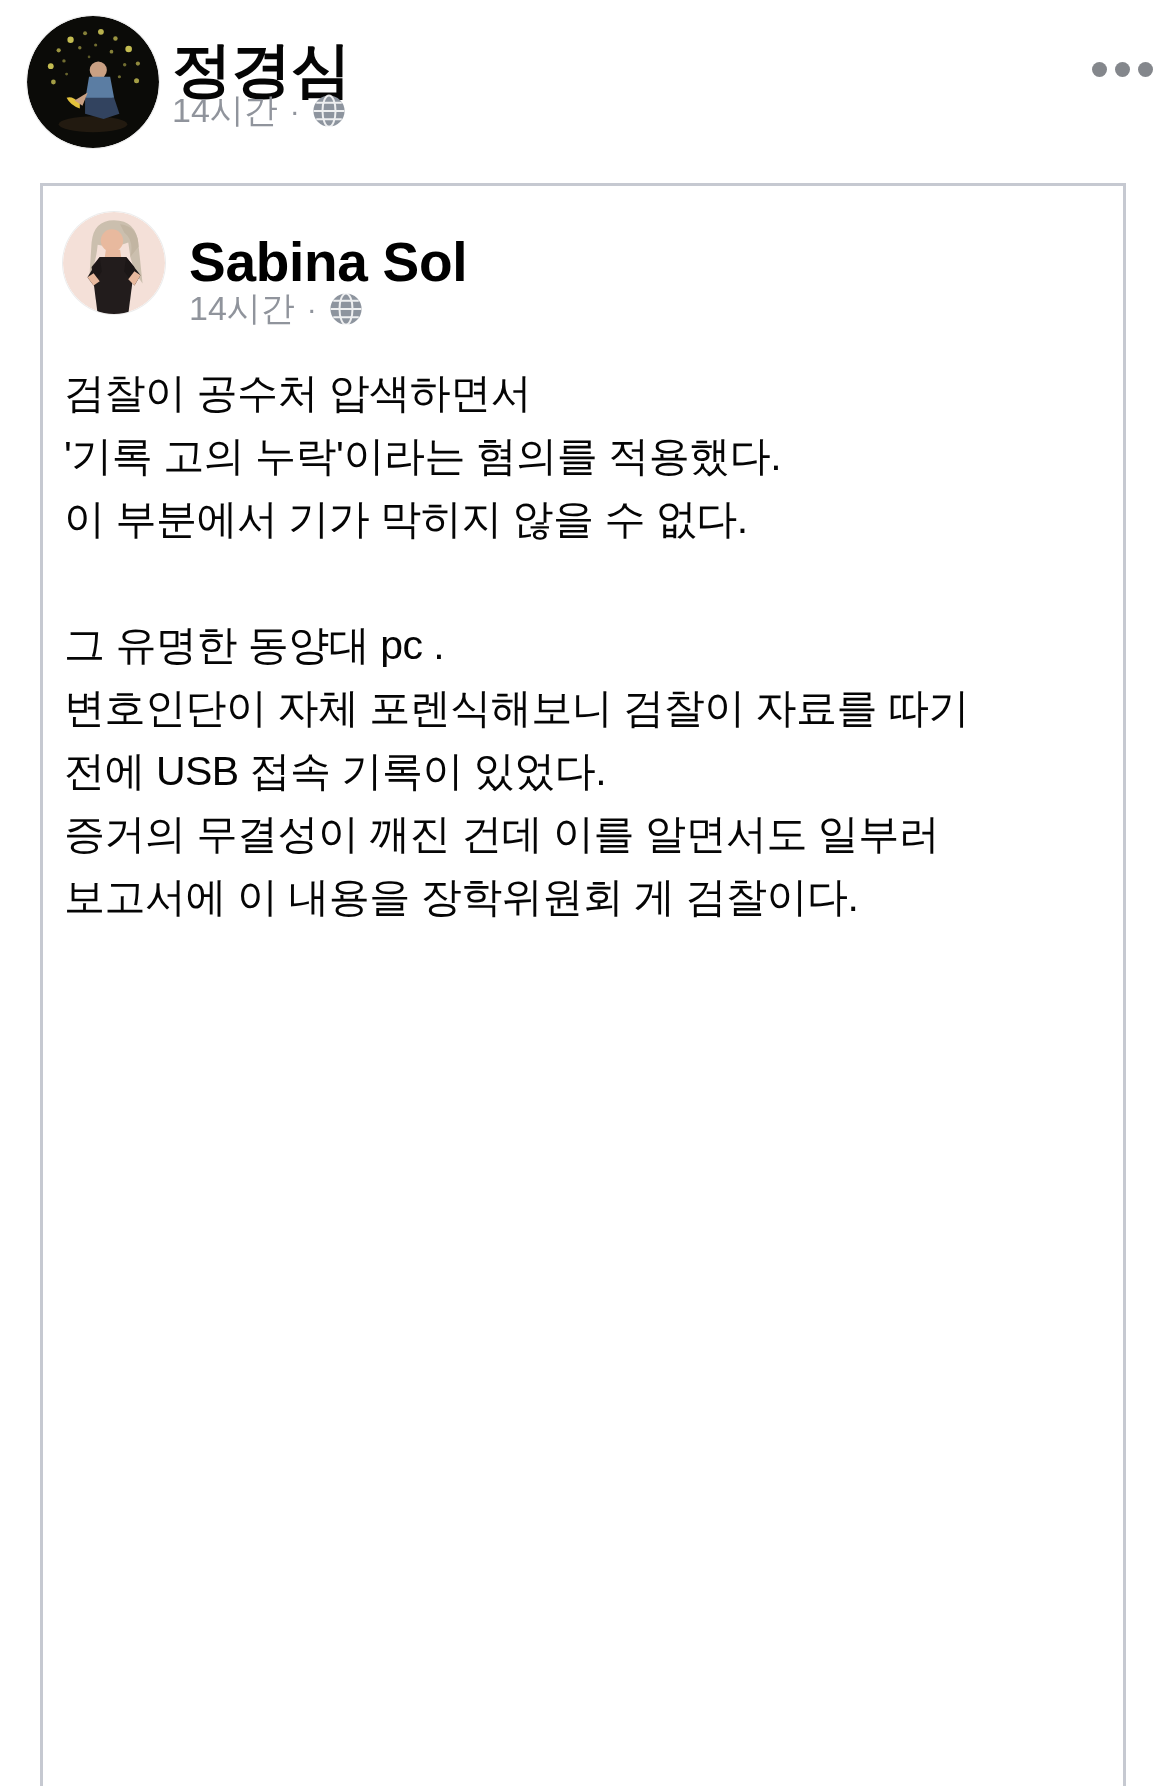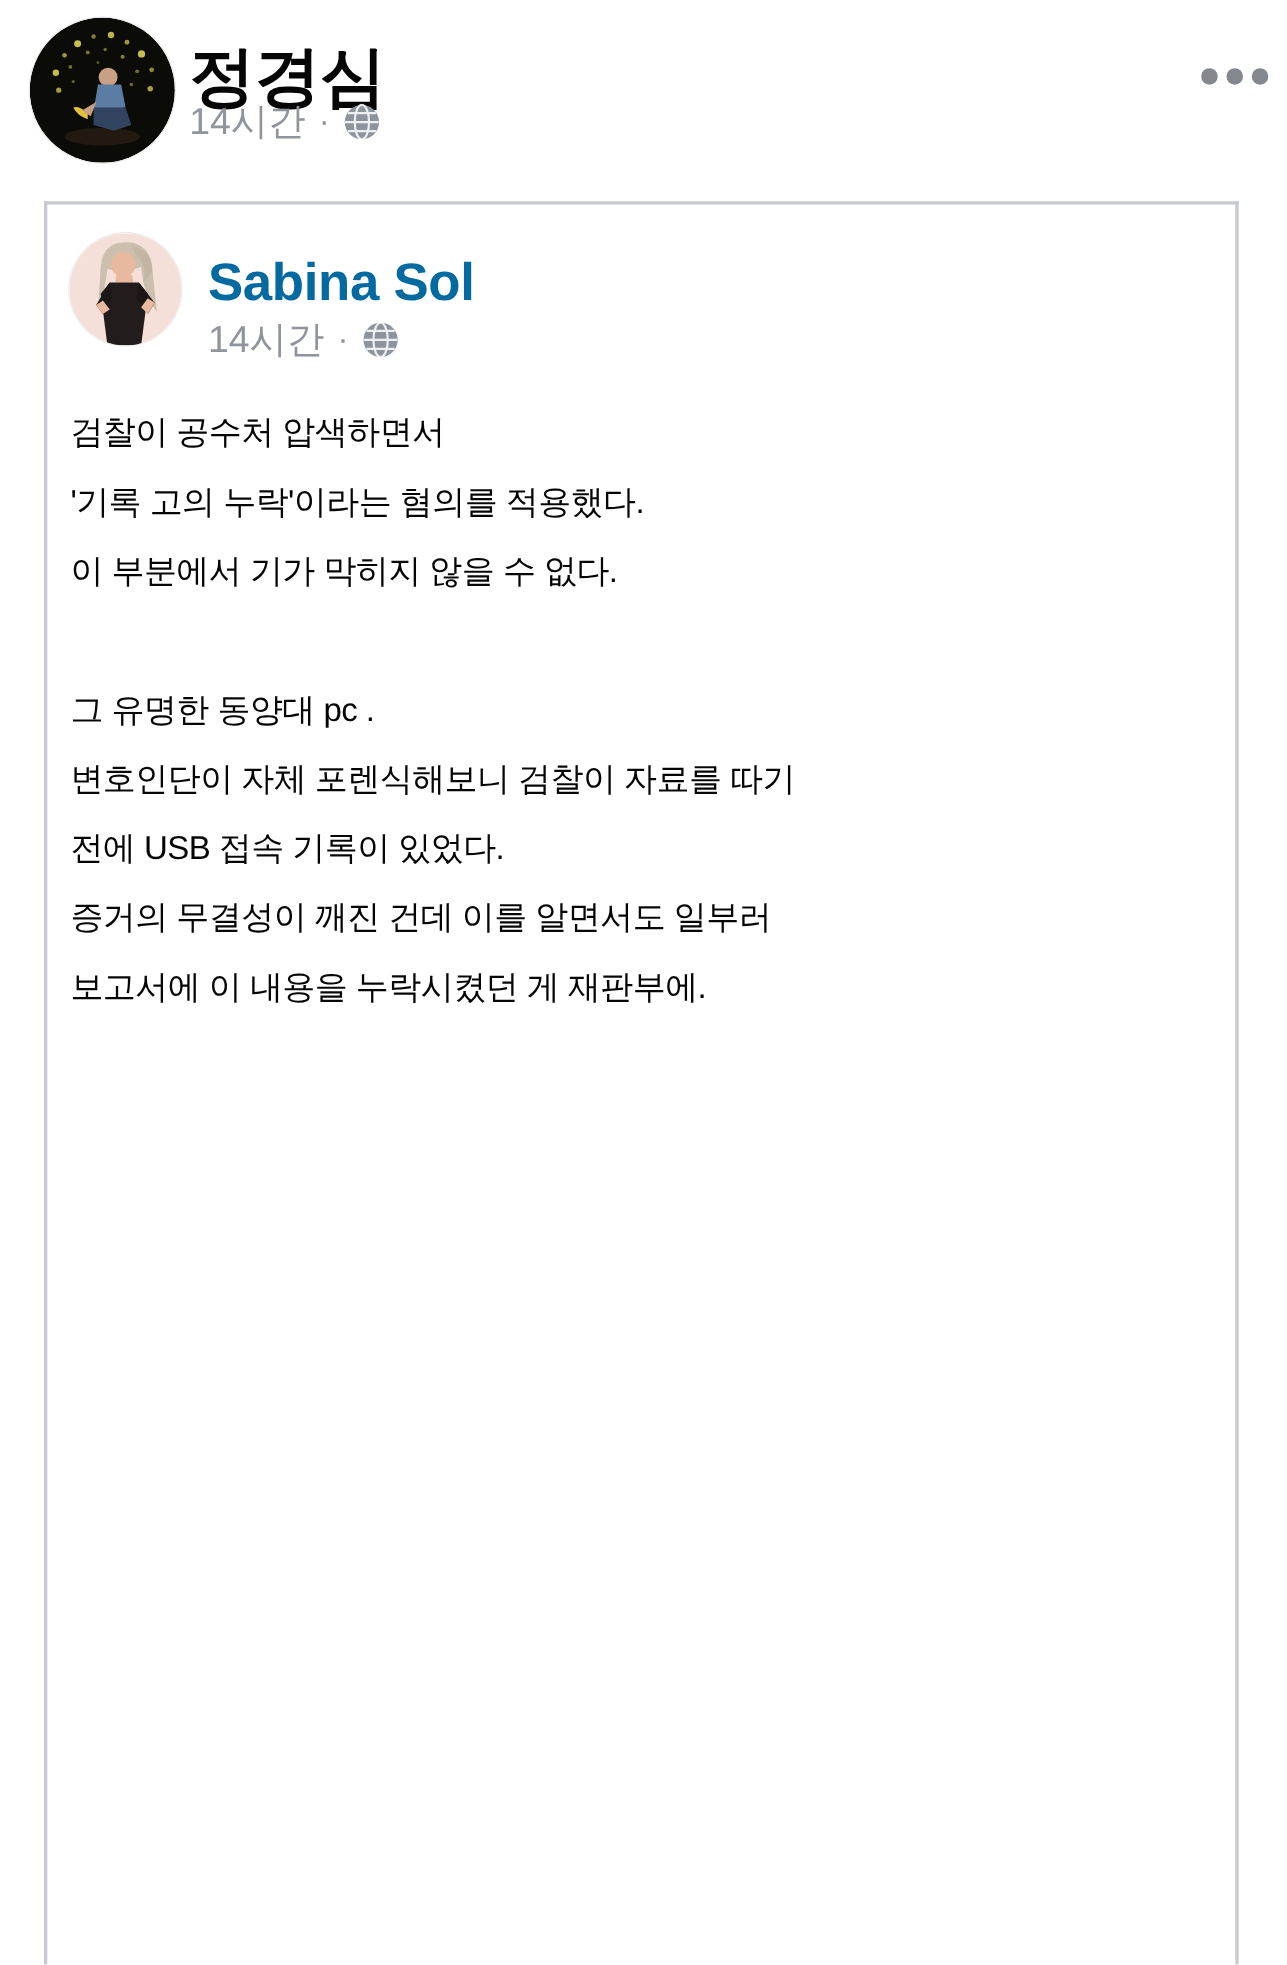--- a/index.html
+++ b/index.html
@@ -54,32 +54,32 @@
   .inner-avatar {
     position: absolute; left: 20px; top: 26px;
     width: 102px; height: 102px; border-radius: 50%;
     overflow: hidden; box-shadow: 0 0 0 1px rgba(0,0,0,.08);
     cursor: pointer;
   }
   .inner-avatar svg { display: block; width: 100%; height: 100%; }
 
   .inner-name {
     position: absolute; left: 146px; top: 44px;
-    font-size: 48px; font-weight: 700; color: #0369a1;
+    font-size: 55px; font-weight: 700; color: #000000;
     letter-spacing: -0.3px; cursor: pointer;
   }
   .inner-meta {
     position: absolute; left: 146px; top: 100px;
     display: flex; align-items: center; gap: 12px;
     font-size: 34px; color: #90949c;
   }
 
   .post-body {
     position: absolute; left: 21px; top: 176px; right: 6px;
-    font-size: 30px; line-height: 63px; color: #050505;
+    font-size: 41px; line-height: 63px; color: #050505;
     letter-spacing: -0.5px; word-break: keep-all;
   }
   .post-body p {
     margin: 0 0 63px 0;
     white-space: pre-line;
   }
   .post-body p:last-child { margin-bottom: 0; }
 </style>
 </head>
 <body>
@@ -171,17 +171,17 @@
     </div>
 
     <div class="post-body">
         <p>검찰이 공수처 압색하면서
 '기록 고의 누락'이라는 혐의를 적용했다.
 이 부분에서 기가 막히지 않을 수 없다.</p>
         <p>그 유명한 동양대 pc .
 변호인단이 자체 포렌식해보니 검찰이 자료를 따기
 전에 USB 접속 기록이 있었다.
 증거의 무결성이 깨진 건데 이를 알면서도 일부러
-보고서에 이 내용을 누락시켰던 게 재판부에.</p>
+보고서에 이 내용을 장학위원회 게 검찰이다.</p>
       </div>
   </div>
 
 </div>
 
 </body></html>

